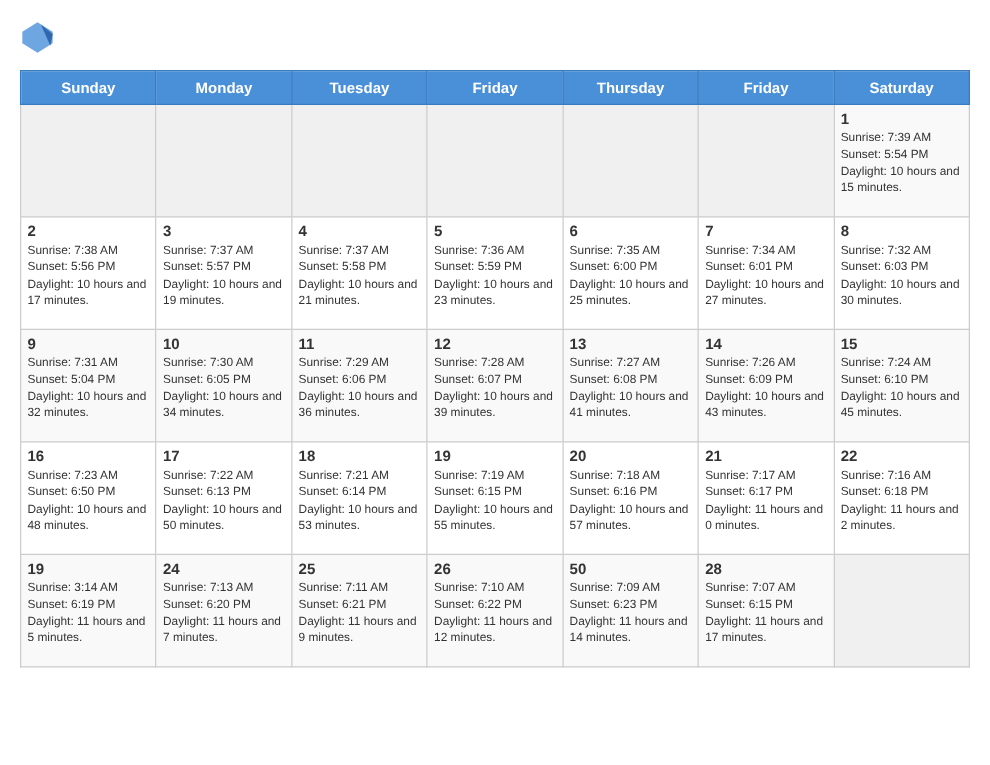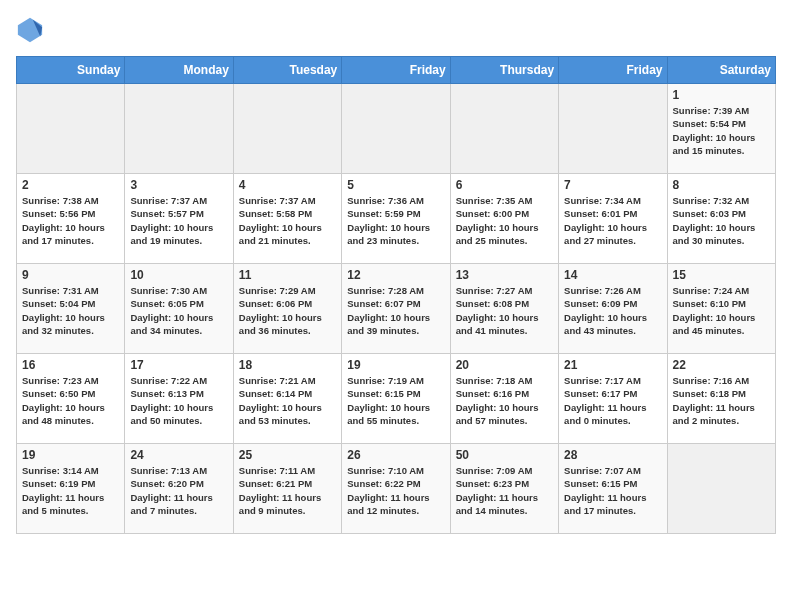--- a/index.html
+++ b/index.html
@@ -53,21 +53,21 @@
       border-collapse: collapse;
       table-layout: fixed;
     }
     thead th {
       background-color: #4a90d9;
       color: #fff;
       font-size: 12px;
       font-weight: bold;
       padding: 6px 4px;
       border: 1px solid #3a7bbf;
-      text-align: right;
+      text-align: center;
     }
     tbody td {
       border: 1px solid #ccc;
       vertical-align: top;
       padding: 4px 5px;
       font-size: 10px;
       color: #333;
       height: 90px;
       background: #fff;
     }
@@ -78,21 +78,20 @@
       font-size: 12px;
       font-weight: bold;
       color: #333;
       margin-bottom: 2px;
       display: block;
     }
     .day-info {
       font-size: 9.5px;
       color: #333;
       line-height: 1.4;
-      font-weight: bold;
     }
     .empty-cell {
       background: #f0f0f0 !important;
     }
   </style>
 </head>
 <body>
 
 <div class="header">
   <div class="logo">

